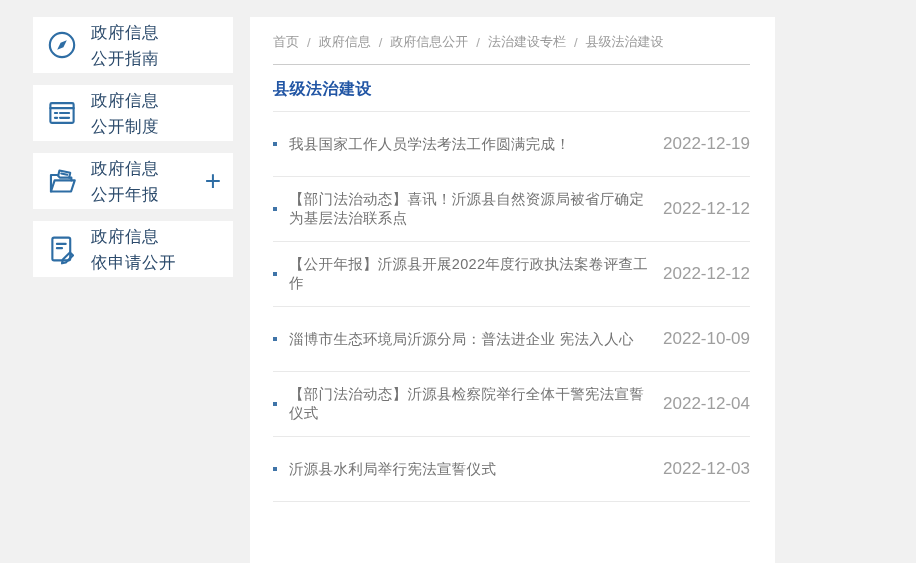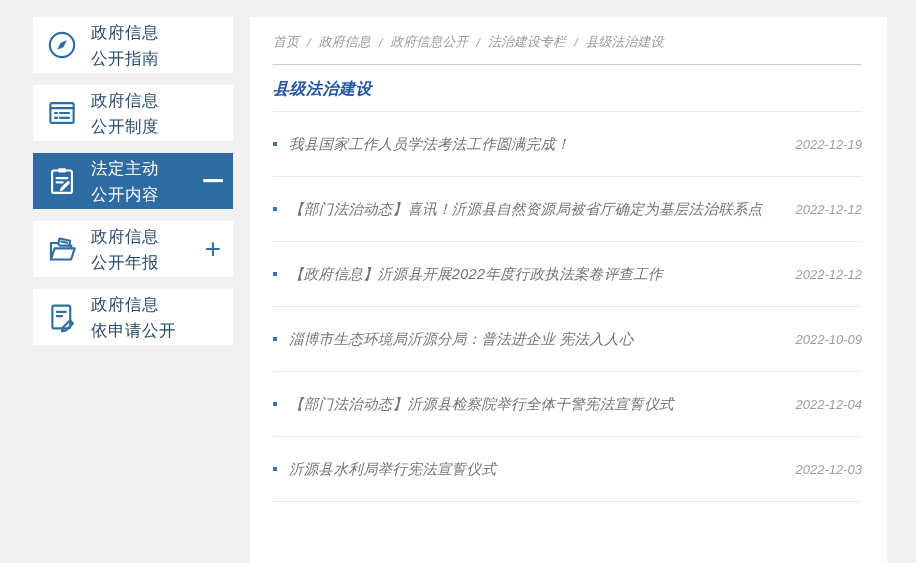--- a/index.html
+++ b/index.html
@@ -25,40 +25,40 @@
   .side-item.active { background:#2f6ba3; color:#ffffff; }
   .side-item.active .icon-box { color:#ffffff; }
   .expander {
     position:absolute; right:12px; top:50%; transform:translateY(-50%);
     font-size:28px; font-weight:300; color:#2e6da4; line-height:1;
   }
   .side-item.active .expander { color:#ffffff; font-weight:700; transform:translateY(-50%) scaleX(1.4); }
 
   
   .main {
-    position:absolute; left:250px; top:17px; width:637px; height:546px;
-    background:#ffffff; padding:0 25px 0 23px;font-style:italic;
+    position:absolute; left:250px; top:17px; width:525px; height:546px;
+    background:#ffffff; padding:0 25px 0 23px;
   }
   .breadcrumb {
     padding:16px 0 13px; border-bottom:1px solid #cccccc;
     font-size:13px; color:#999999; display:flex; align-items:center;
   }
   .crumb { color:#999999; text-decoration:none; cursor:pointer; }
   .crumb-sep { margin:0 8px; color:#aaaaaa; }
   .page-title {
     padding:14px 0 11px; border-bottom:1px solid #e9e9e9;
     font-size:16px; font-weight:bold; color:#2155a4; letter-spacing:0.5px;
   }
   .article-row {
     height:65px; display:flex; align-items:center;
     border-bottom:1px solid #e9e9e9; cursor:pointer;
   }
   .bullet { width:4px; height:4px; background:#3f74a8; margin-right:12px; flex:0 0 4px; }
   .article-title { font-size:14.5px; color:#737373; flex:1; letter-spacing:0.3px; }
-  .article-date { font-size:13px; color:#9e9e9e; margin-left:12px; white-space:nowrap; }
+  .article-date { font-size:17px; color:#9e9e9e; margin-left:12px; white-space:nowrap; }
 
   svg { display:block; }
 </style>
 </head>
 <body>
 
 <div class="sidebar">
 
   <div class="side-item">
     <span class="icon-box">
@@ -80,36 +80,20 @@
         <path d="M3.8 8.6 H20.2"></path>
         <path d="M7 12 h1.6 M10.6 12 h6.4 M7 15.4 h1.6 M10.6 15.4 h6.4"></path>
       </svg>
     </span>
     <span class="side-label">
       <div>政府信息</div>
       <div>公开制度</div>
     </span>
   </div>
 
-  <div class="side-item active">
-    <span class="icon-box">
-      <svg viewBox="0 0 24 24" width="34" height="34" fill="none" stroke="currentColor" stroke-width="1.5" stroke-linecap="round" stroke-linejoin="round">
-        <rect x="5" y="4.6" width="14" height="15.8" rx="1.2"></rect>
-        <rect x="9.3" y="3" width="5.4" height="3" rx="0.8" fill="currentColor" stroke="none"></rect>
-        <path d="M8.2 10 H15.8 M8.2 13 H12.4"></path>
-        <path d="M12 17.6 L16.4 13.2" stroke-width="2.2"></path>
-        <path d="M10.4 19.2 l.5-1.8 1.3 1.3 z" fill="currentColor" stroke="none"></path>
-      </svg>
-    </span>
-    <span class="side-label">
-      <div>法定主动</div>
-      <div>公开内容</div>
-    </span>
-    <span class="expander">−</span>
-  </div>
 
   <div class="side-item">
     <span class="icon-box">
       <svg viewBox="0 0 24 24" width="34" height="34" fill="none" stroke="currentColor" stroke-width="1.5" stroke-linecap="round" stroke-linejoin="round">
         <path d="M9.4 8 L10.2 4.6 L17.8 6.2 L17.1 9.6"></path>
         <path d="M11.5 6.7 l4.2.9"></path>
         <path d="M4.2 19.4 V7.8 h4.6 l1.6 1.8 h8.2 v2"></path>
         <path d="M4.2 19.4 L6.8 11.6 H21 L18.4 19.4 Z"></path>
       </svg>
     </span>
@@ -162,21 +146,21 @@
 
 
     <div class="article-row">
       <span class="bullet"></span>
       <span class="article-title">【部门法治动态】喜讯！沂源县自然资源局被省厅确定为基层法治联系点</span>
       <span class="article-date">2022-12-12</span>
     </div>
 
     <div class="article-row">
       <span class="bullet"></span>
-      <span class="article-title">【政府信息】沂源县开展2022年度行政执法案卷评查工作</span>
+      <span class="article-title">【公开年报】沂源县开展2022年度行政执法案卷评查工作</span>
       <span class="article-date">2022-12-12</span>
     </div>
 
     <div class="article-row">
       <span class="bullet"></span>
       <span class="article-title">淄博市生态环境局沂源分局：普法进企业 宪法入人心</span>
       <span class="article-date">2022-10-09</span>
     </div>
 
     <div class="article-row">

